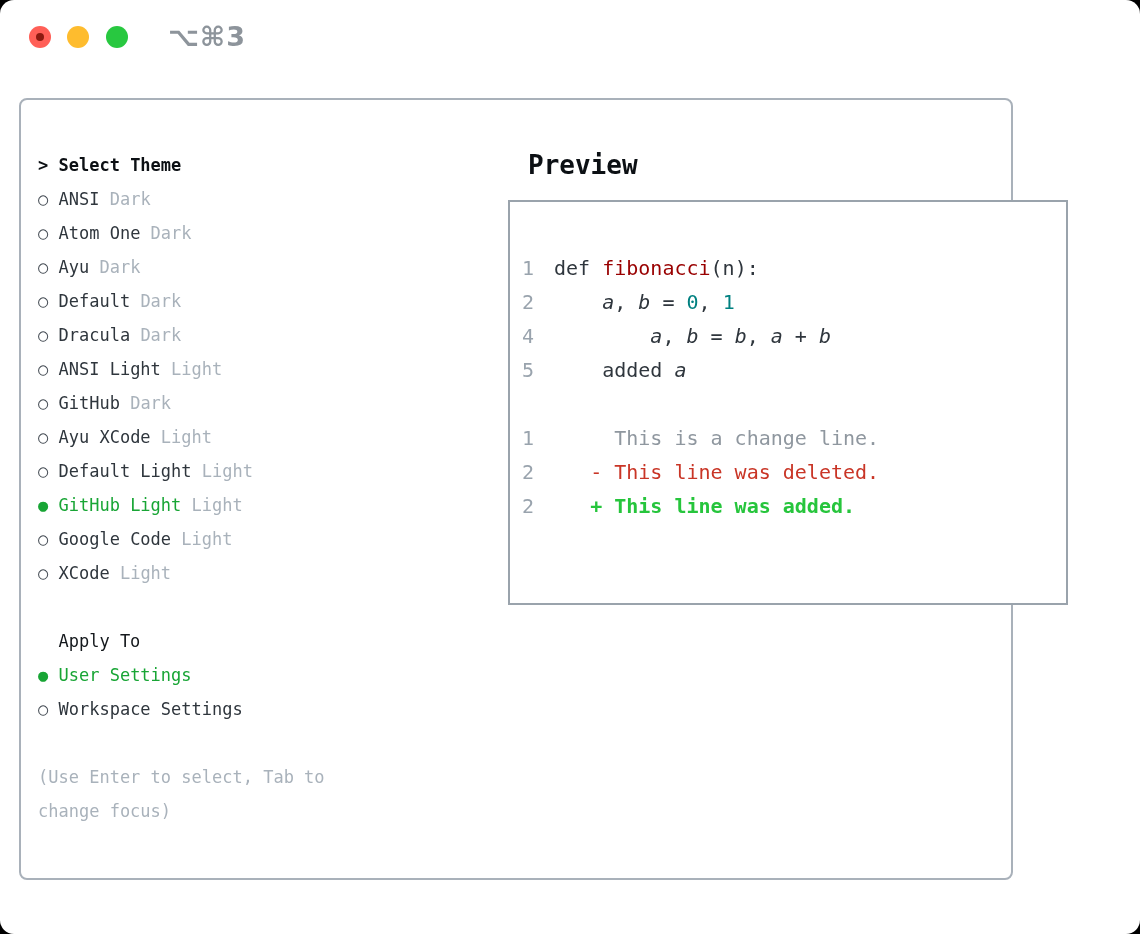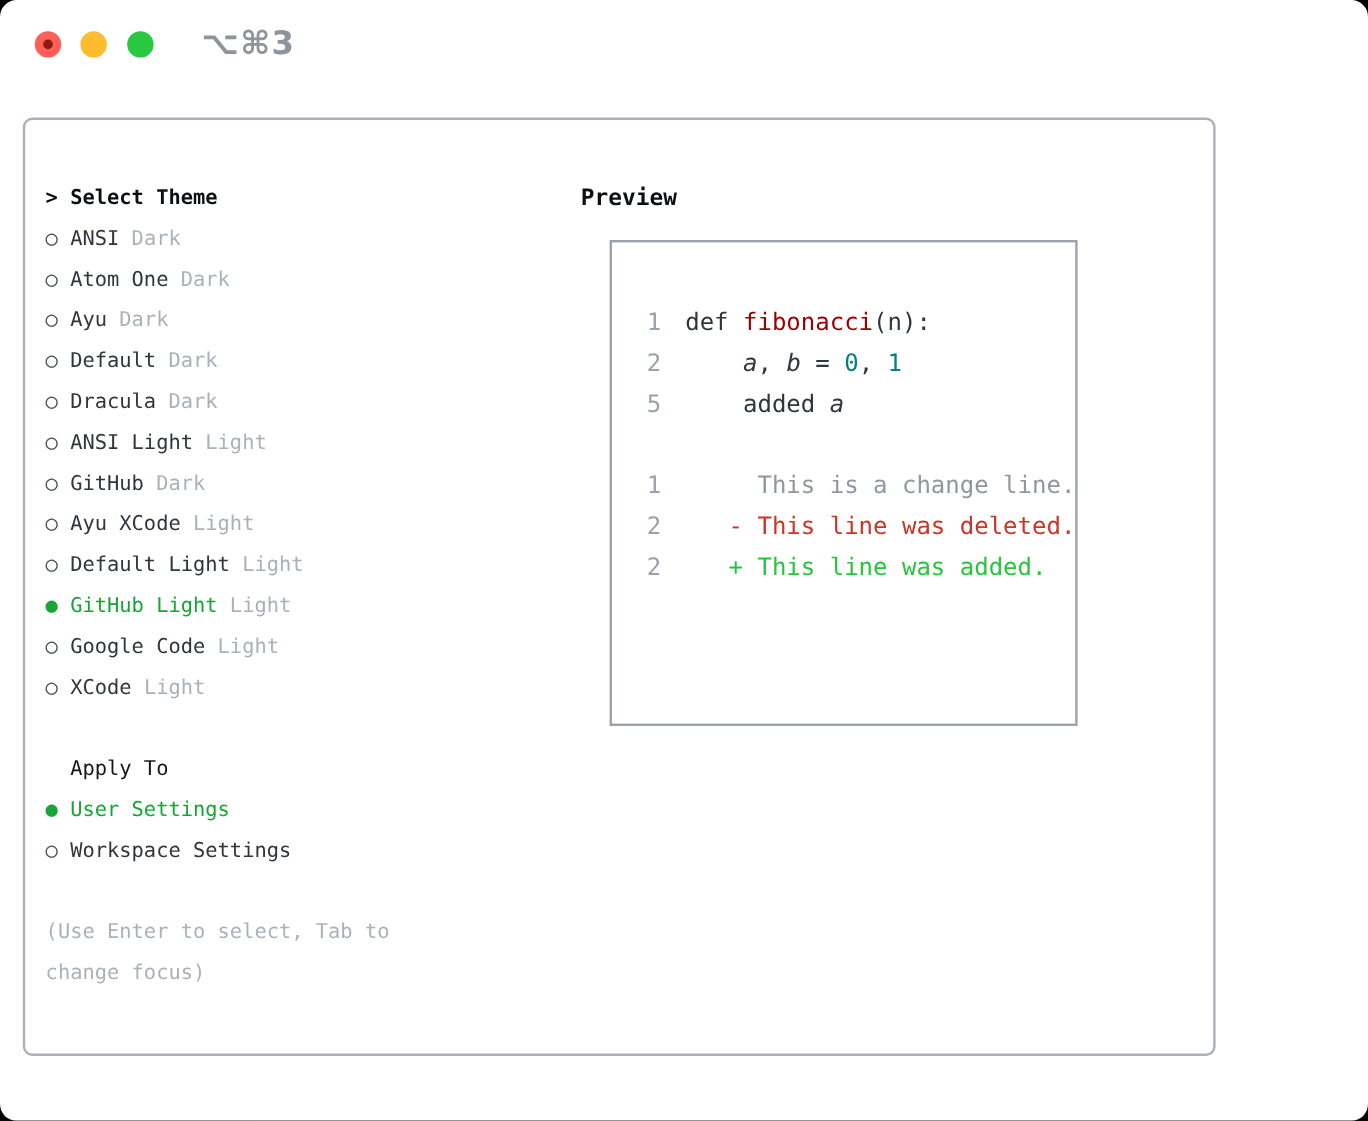--- a/index.html
+++ b/index.html
@@ -30,38 +30,38 @@
   .lr-head{color:var(--heading-black);font-weight:bold;}
   .lr-sub{color:var(--subheading-black);}
   .lr-dot{color:#454c54;}
   .lr-seldot{color:var(--accent-green);}
   .lr-name{color:var(--text-dark);}
   .lr-sel{color:var(--accent-green);}
   .lr-muted{color:var(--muted-gray);}
   .lr-hint{color:var(--muted-gray);}
   
   .preview-heading{
-    position:absolute;left:484px;top:148px;height:34px;line-height:34px;
-    font-size:19px;font-weight:bold;color:var(--heading-black);
+    position:absolute;left:528px;top:148px;height:34px;line-height:34px;
+    font-size:26px;font-weight:bold;color:var(--heading-black);
   }
   .preview-box{
-    position:absolute;left:508px;top:200px;width:390px;height:405px;box-sizing:border-box;
+    position:absolute;left:508px;top:200px;width:560px;height:405px;box-sizing:border-box;
     border:2px solid var(--preview-border);background:#fff;
-    padding:49px 0 0 29px;overflow:hidden;
+    padding:49px 0 0 12px;overflow:hidden;
   }
   .code-line{height:34px;line-height:34px;font-size:20px;white-space:pre;}
   .ln{display:inline-block;width:32px;color:var(--line-number-gray);}
   .tk-plain{color:var(--text-dark);}
   .tk-func{color:var(--function-red);}
   .tk-num{color:var(--number-teal);}
   .tk-builtin{color:var(--builtin-blue);}
   .tk-var{color:var(--text-dark);font-style:italic;}
   .tk-ctx{color:var(--context-gray);}
   .tk-del{color:var(--deleted-red);margin-top:37px;}
-  .tk-add{color:var(--added-green);}
+  .tk-add{color:var(--added-green);font-weight:bold;}
 </style>
 </head>
 <body>
 
 <div class="window">
   <div class="titlebar">
     <span class="light red">
         <span class="dot"></span>
       </span>
     <span class="light yellow"></span>
@@ -91,19 +91,20 @@
       <div class="lrow"><span class="lr-dot">○ </span><span class="lr-name">Workspace Settings</span></div>
       <div class="spacer"></div>
       <div class="lrow"><span class="lr-hint">(Use Enter to select, Tab to</span></div>
       <div class="lrow"><span class="lr-hint">change focus)</span></div>
     </div>
 
   <div class="preview-heading">Preview</div>
   <div class="preview-box" id="preview-box">
       <div class="code-line"><span class="ln">1</span><span class="tk-plain">def </span><span class="tk-func">fibonacci</span><span class="tk-plain">(n):</span></div>
       <div class="code-line"><span class="ln">2</span><span class="tk-plain">    </span><span class="tk-var">a</span><span class="tk-plain">, </span><span class="tk-var">b</span><span class="tk-plain"> = </span><span class="tk-num">0</span><span class="tk-plain">, </span><span class="tk-num">1</span></div>
+      <div class="code-line"><span class="ln">4</span><span class="tk-plain">        </span><span class="tk-var">a</span><span class="tk-plain">, </span><span class="tk-var">b</span><span class="tk-plain"> = </span><span class="tk-var">b</span><span class="tk-plain">, </span><span class="tk-var">a</span><span class="tk-plain"> + </span><span class="tk-var">b</span></div>
       <div class="code-line"><span class="ln">5</span><span class="tk-plain">    added </span><span class="tk-var">a</span></div>
       <div class="code-line"><span class="ln"></span></div>
       <div class="code-line"><span class="ln">1</span><span class="tk-ctx">     This is a change line.</span></div>
       <div class="code-line"><span class="ln">2</span><span class="tk-plain">   </span><span class="tk-del">- This line was deleted.</span></div>
       <div class="code-line"><span class="ln">2</span><span class="tk-plain">   </span><span class="tk-add">+ This line was added.</span></div>
     </div>
 </div>
 
 </body></html>

